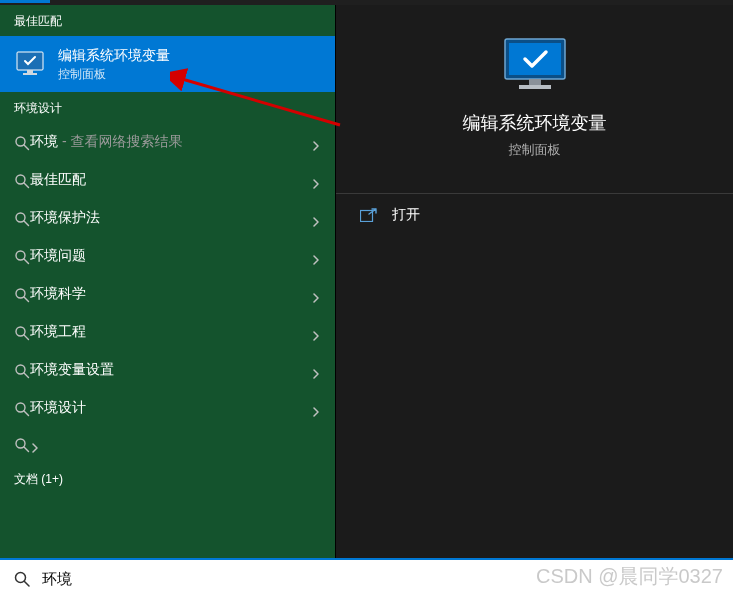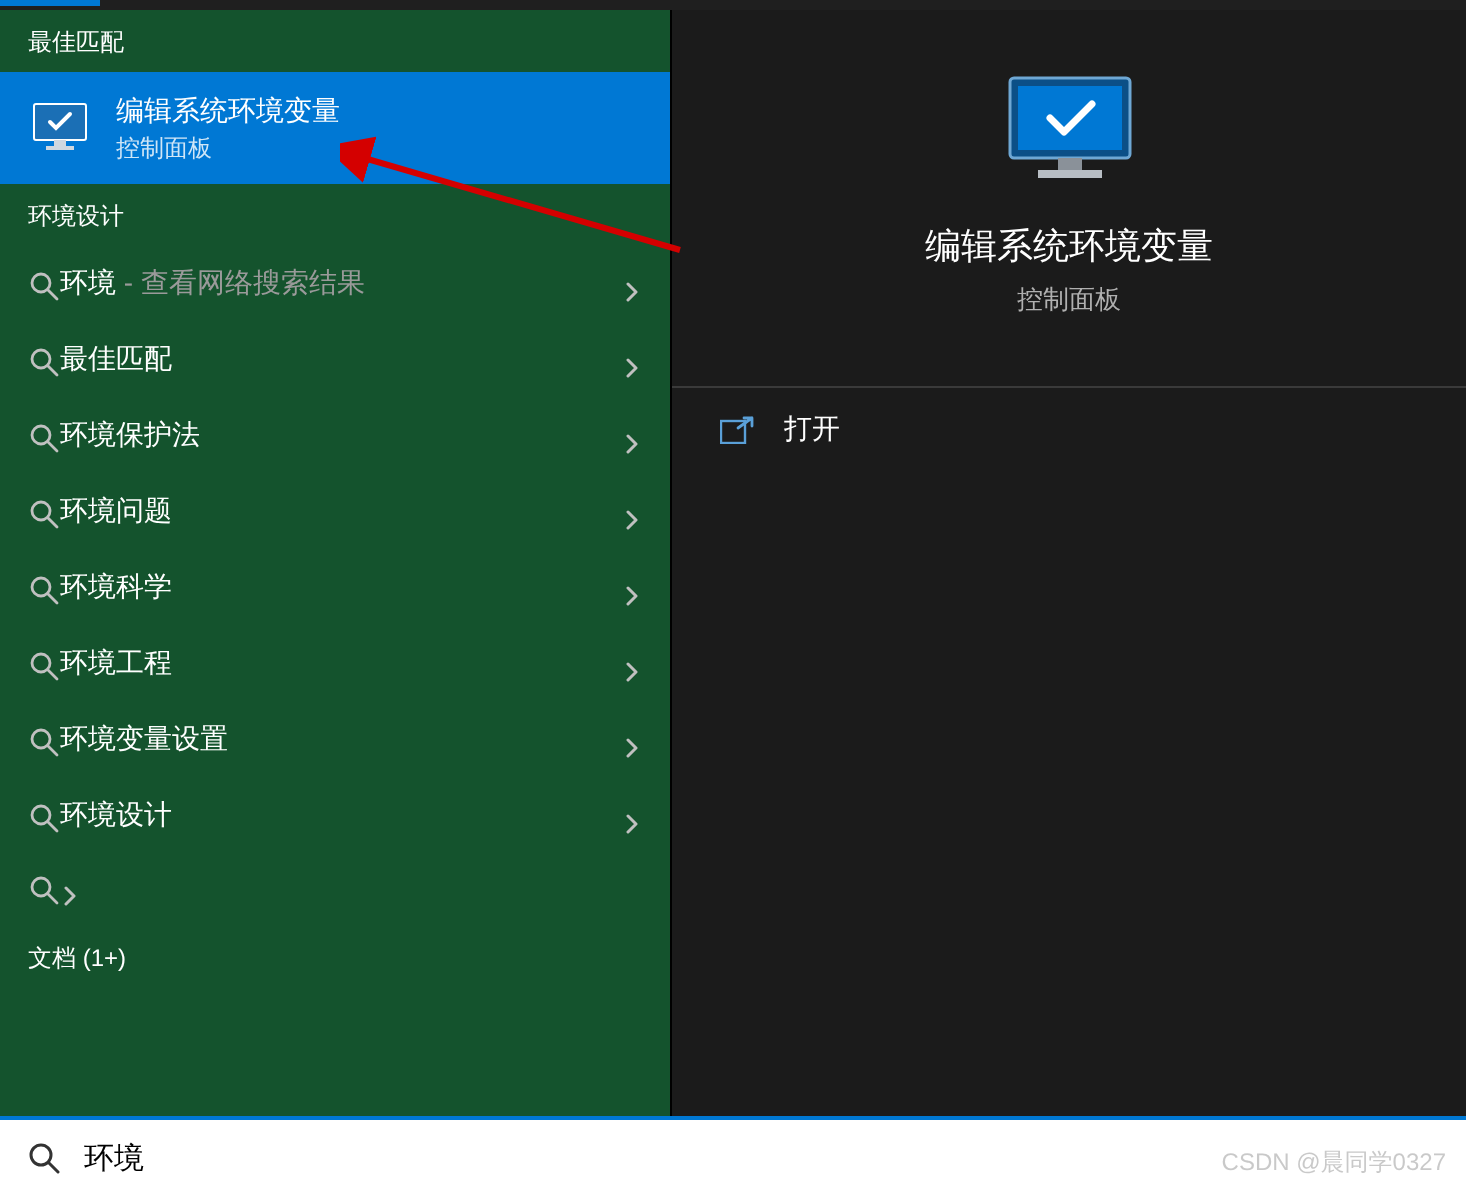--- a/index.html
+++ b/index.html
@@ -166,21 +166,21 @@
       outline: none;
       font-size: 15px;
       color: #000;
       background: transparent;
       font-family: inherit;
     }
     .watermark {
       position: absolute;
       right: 10px;
       bottom: 8px;
-      font-size: 12px;
+      font-size: 20px;
       color: #b8b8b8;
       opacity: 0.75;
       pointer-events: none;
     }
     .arrow-annotation {
       position: absolute;
       left: 170px;
       top: 60px;
       pointer-events: none;
       z-index: 20;

